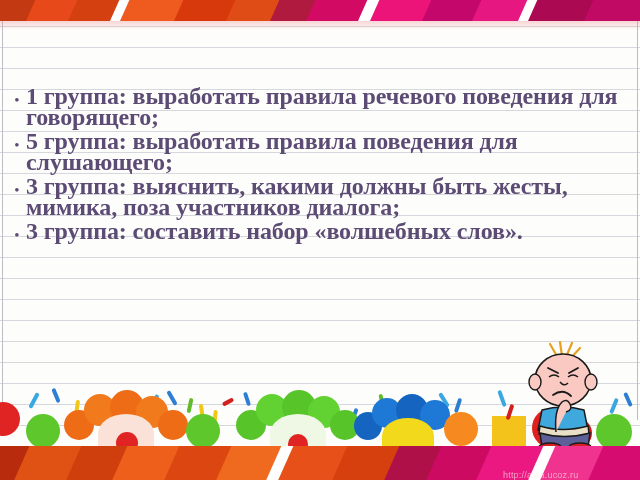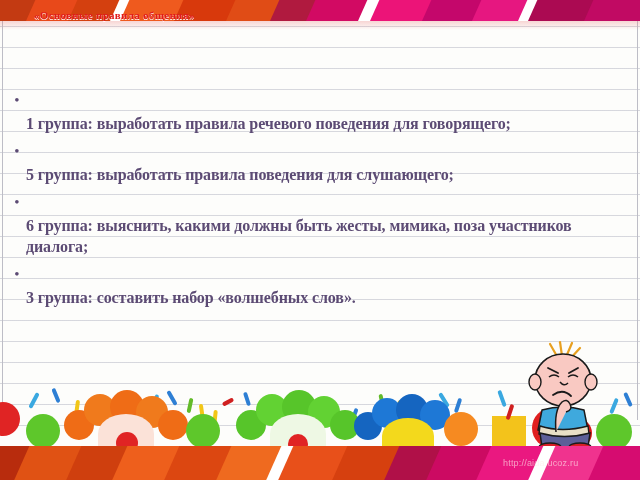--- a/index.html
+++ b/index.html
@@ -104,26 +104,25 @@
     width: 18px;
     padding-top: 7px;
     text-align: center;
     font-size: 15px;
     line-height: 1;
     color: #5c4b74;
   }
   .bullet-text {
     flex: 1 1 auto;
     font-family: "Liberation Serif", "DejaVu Serif", serif;
-    font-size: 16px;
+    font-size: 24px;
     font-weight: bold;
     line-height: 21px;
     color: #5c4b74;
     letter-spacing: -0.1px;
-    margin-top: 27px;
   }
 
   
   .deco {
     position: absolute;
     left: 0;
     bottom: 34px;
     width: 640px;
     height: 62px;
     overflow: hidden;
@@ -147,21 +146,21 @@
     position: absolute;
     left: 520px;
     bottom: 30px;
     width: 86px;
     height: 110px;
   }
 
   .watermark {
     position: absolute;
     left: 503px;
-    bottom: 12px;
+    bottom: 0;
     font-family: "Liberation Sans", sans-serif;
     font-size: 9px;
     color: rgba(255,235,235,0.62);
     letter-spacing: 0.2px;
   }
 </style>
 </head>
 <body>
 
 <div class="slide">
@@ -183,37 +182,36 @@
     <div class="stripe" style="left:358px;  width:16px;  background:#ffffff;"></div>
     <div class="stripe" style="left:370px;  width:56px;  background:#ec1478;"></div>
     <div class="stripe" style="left:422px;  width:54px;  background:#c4076b;"></div>
     <div class="stripe" style="left:472px;  width:50px;  background:#e61780;"></div>
     <div class="stripe" style="left:518px;  width:14px;  background:#ffffff;"></div>
     <div class="stripe" style="left:528px;  width:60px;  background:#ab0a52;"></div>
     <div class="stripe" style="left:584px;  width:90px;  background:#c10a63;"></div>
   </div>
   <div class="banner-fade-top"></div>
 
-  <div class="title">«Основные правила общения»</div>
 
   <div class="content">
 
     <div class="bullet-row">
       <span class="bullet-dot">•</span>
       <span class="bullet-text">1 группа: выработать правила речевого поведения для говорящего;</span>
     </div>
 
     <div class="bullet-row">
       <span class="bullet-dot">•</span>
       <span class="bullet-text">5 группа: выработать правила поведения для слушающего;</span>
     </div>
 
     <div class="bullet-row">
       <span class="bullet-dot">•</span>
-      <span class="bullet-text">6 группа: выяснить, какими должны быть жесты, мимика, поза участников диалога;</span>
+      <span class="bullet-text">3 группа: выяснить, какими должны быть жесты, мимика, поза участников диалога;</span>
     </div>
 
     <div class="bullet-row">
       <span class="bullet-dot">•</span>
       <span class="bullet-text">3 группа: составить набор «волшебных слов».</span>
     </div>
 
   </div>
 
   <div class="deco">

